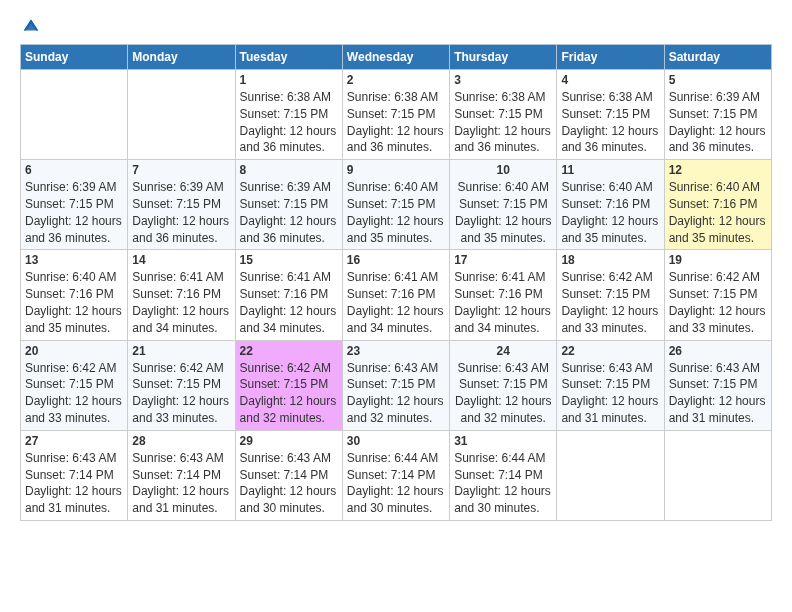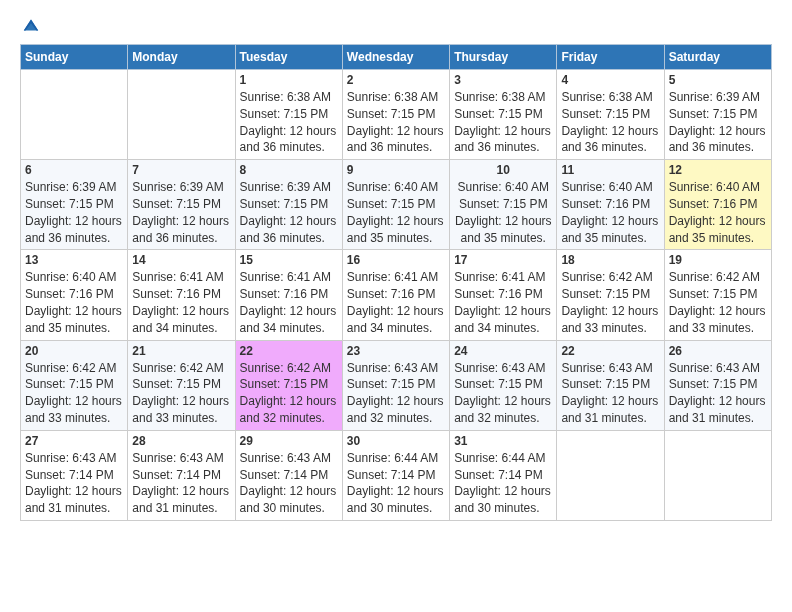--- a/index.html
+++ b/index.html
@@ -275,21 +275,21 @@
             <div class="day-info">Sunrise: 6:42 AM
 Sunset: 7:15 PM
 Daylight: 12 hours and 32 minutes.</div>
           </td>
           <td style="background: rgb(245, 248, 252);">
             <span class="day-num">23</span>
             <div class="day-info">Sunrise: 6:43 AM
 Sunset: 7:15 PM
 Daylight: 12 hours and 32 minutes.</div>
           </td>
-          <td style="background: rgb(245, 248, 252);">
+          <td style="background: rgb(245, 248, 252); text-align: center;">
             <span class="day-num">24</span>
             <div class="day-info">Sunrise: 6:43 AM
 Sunset: 7:15 PM
 Daylight: 12 hours and 32 minutes.</div>
           </td>
           <td style="background: rgb(245, 248, 252);">
             <span class="day-num">22</span>
             <div class="day-info">Sunrise: 6:43 AM
 Sunset: 7:15 PM
 Daylight: 12 hours and 31 minutes.</div>

